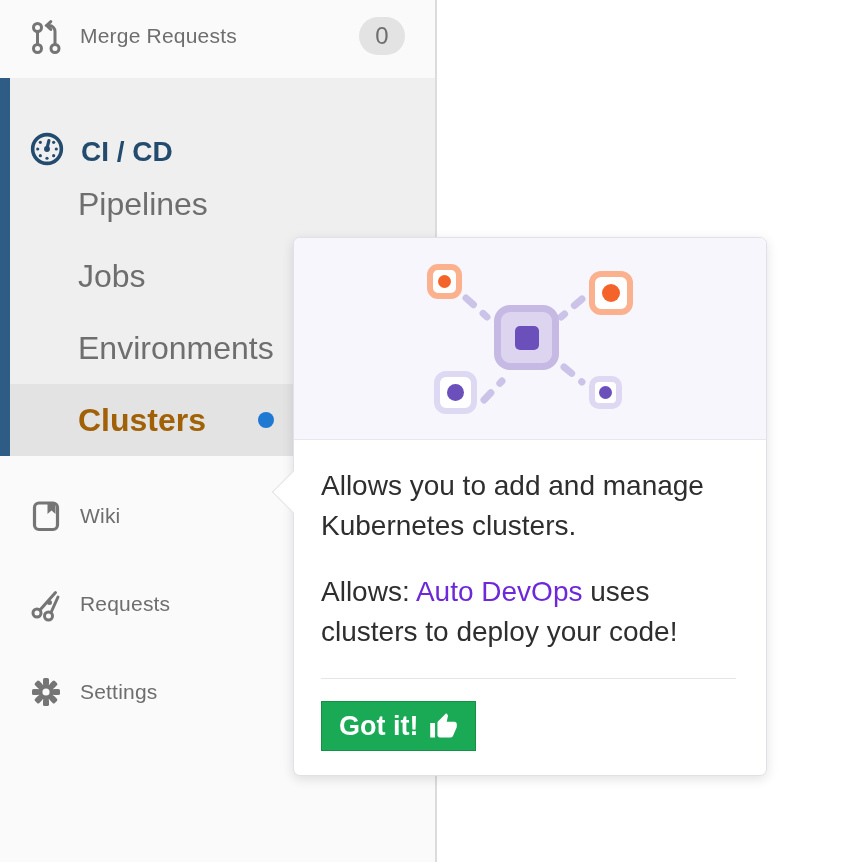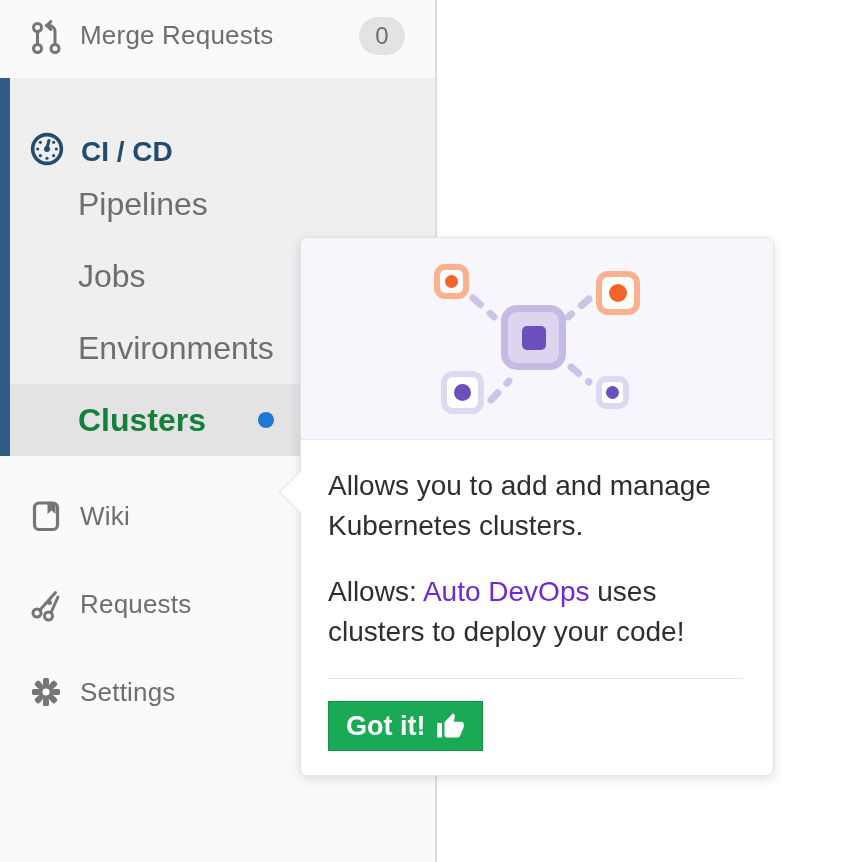--- a/index.html
+++ b/index.html
@@ -16,21 +16,21 @@
     position:absolute; left:0; top:0;
     width:437px; height:862px;
     background:#fafafa;
     border-right:2px solid #dcdcdc;
   }
   .nav-item {
     height:88px; display:flex; align-items:center;
     padding-left:28px; cursor:pointer;
   }
   .nav-item .nicon { width:36px; height:36px; margin-right:16px; flex:none; color:#757575; }
-  .nav-item .nlabel { font-size:26px; color:#6e6e6e; letter-spacing:.2px; }
+  .nav-item .nlabel { font-size:21px; color:#6e6e6e; letter-spacing:.2px; }
   #mr-row { height:85px; margin-top:-7px; }
   .count-badge {
     margin-left:auto; margin-right:30px;
     min-width:46px; height:38px; padding:0 14px;
     border-radius:19px; background:#e3e3e3;
     color:#6e6e6e; font-size:24px;
     display:flex; align-items:center; justify-content:center;
   }
 
   .cicd-section {
@@ -38,30 +38,30 @@
     border-left:10px solid #2e5c85;
   }
   .cicd-header { height:90px; display:flex; align-items:flex-end; padding-left:18px; cursor:pointer; }
   .cicd-header .nicon { width:38px; height:38px; margin-right:15px; flex:none; color:#234b6e; }
   .cicd-header .nlabel { font-size:28px; font-weight:700; color:#234b6e; }
   .sub-item {
     height:72px; display:flex; align-items:center;
     padding-left:68px; font-size:32px; color:#6e6e6e; cursor:pointer;
   }
   .sub-item.active { background:#e3e3e3; }
-  .sub-item.active .sub-label { color:#15803d; font-weight:700; }
+  .sub-item.active .sub-label { color:#a16207; font-weight:700; }
   .active-dot {
     width:16px; height:16px; border-radius:50%;
     background:#1f78d1; margin-left:52px; flex:none;
   }
   .bottom-group { padding-top:16px; }
 
   
   .popover {
-    position:absolute; left:300px; top:237px; width:474px;
+    position:absolute; left:293px; top:237px; width:474px;
     background:#ffffff;
     border:1px solid #e1e1e8; border-radius:7px;
     box-shadow:0 3px 12px rgba(0,0,0,.12);
     z-index:5;
   }
   .popover-arrow {
     position:absolute; left:-16px; top:239px;
     width:30px; height:30px; background:#ffffff;
     border-left:1px solid #e1e1e8; border-bottom:1px solid #e1e1e8;
     transform:rotate(45deg);

